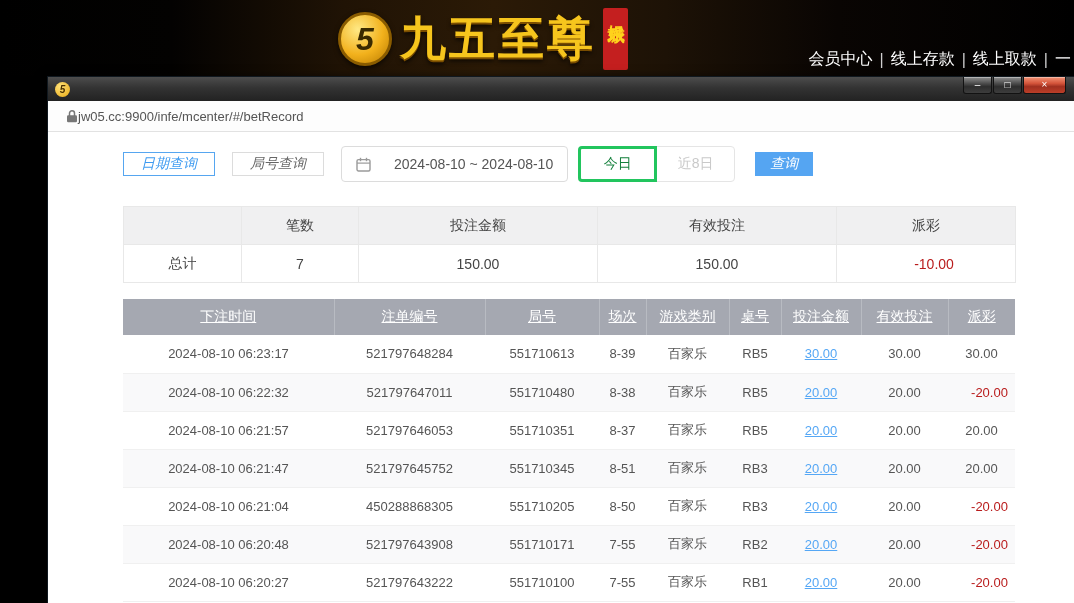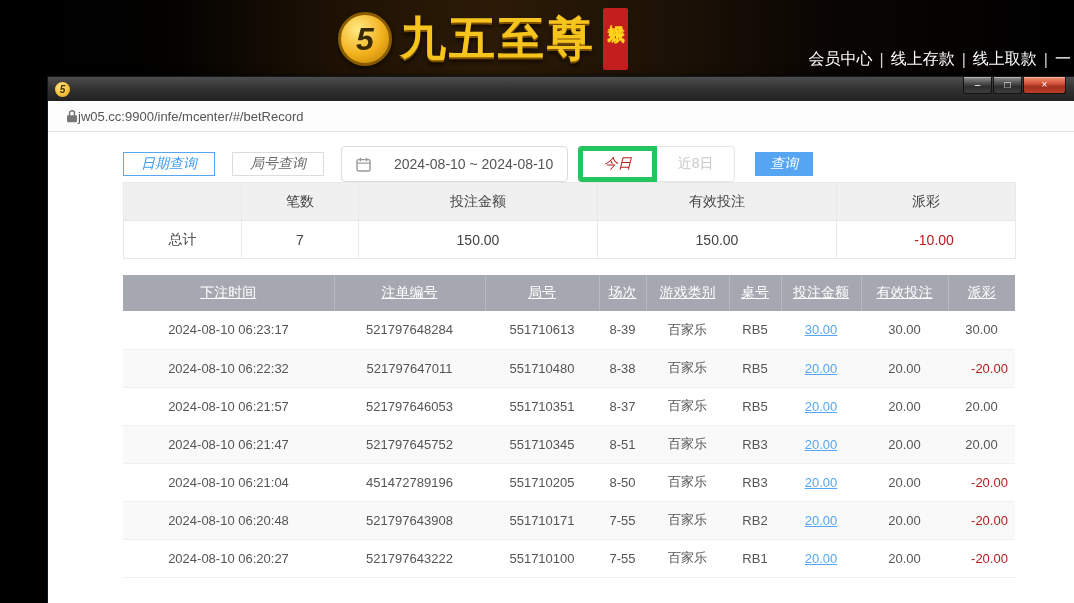--- a/index.html
+++ b/index.html
@@ -94,26 +94,26 @@
     display:flex; align-items:center; gap:23px; padding:0 14px;
     color:#555; font-size:14px; cursor:pointer;
   }
   .seg{ display:flex; margin-left:10px; }
   .seg-btn{
     height:36px; width:79px; background:#fff; border:1px solid #e5e5e5;
     color:#c9c9c9; font-size:14px; cursor:pointer; margin-left:-1px; font-family:inherit;
   }
   .seg-btn:first-child{ margin-left:0; border-radius:4px 0 0 4px; }
   .seg-btn:last-child{ border-radius:0 4px 4px 0; }
-  .seg-btn.active{ border:5px solid #22c55e; color:#b91c1c; position:relative; z-index:1;font-style:italic; }
+  .seg-btn.active{ border:3px solid #22c55e; color:#15803d; position:relative; z-index:1; }
   .primary{ background:#55a5f2; border:1px solid #55a5f2; color:#fff; width:58px; padding:0; margin-left:20px; }
 
   table{ border-collapse:collapse; table-layout:fixed; width:892px; }
 
-  .summary{ font-size:14px; color:#444;border-radius:10px; }
+  .summary{ margin-top:24px; font-size:14px; color:#444;border-radius:10px; }
   .summary th{
     background:#f0f0f1; border:1px solid #e8e8e8; height:38px;
     font-weight:normal; color:#444; text-align:center;
   }
   .summary td{ background:#fff; border:1px solid #e8e8e8; height:38px; text-align:center; }
 
   .bets{ margin-top:16px; font-size:13px; color:#555; }
   .bets thead th{
     background:#a5a8b1; color:#fff; height:36px; font-size:14px; font-weight:normal;
     border-right:1px solid rgba(255,255,255,.22); text-align:center;text-decoration:underline;
@@ -282,21 +282,21 @@
         <td>551710345</td>
         <td>8-51</td>
         <td>百家乐</td>
         <td>RB3</td>
         <td class="link">20.00</td>
         <td>20.00</td>
         <td class="maybe-neg">20.00</td>
       </tr>
           <tr>
         <td>2024-08-10 06:21:04</td>
-        <td>451472789196</td>
+        <td>450288868305</td>
         <td>551710205</td>
         <td>8-50</td>
         <td>百家乐</td>
         <td>RB3</td>
         <td class="link">20.00</td>
         <td>20.00</td>
         <td class="maybe-neg neg">-20.00</td>
       </tr>
           <tr>
         <td>2024-08-10 06:20:48</td>

